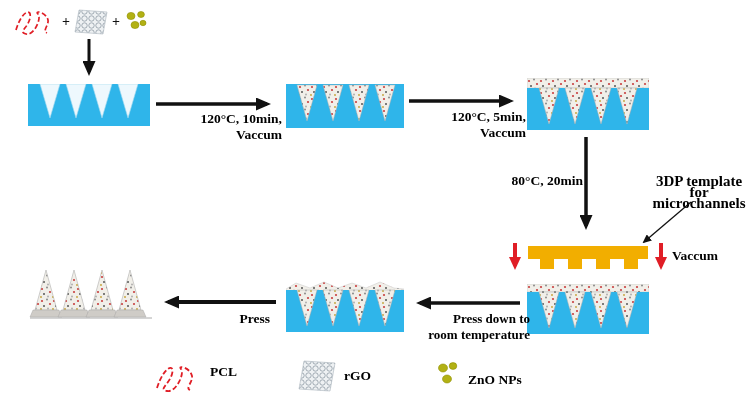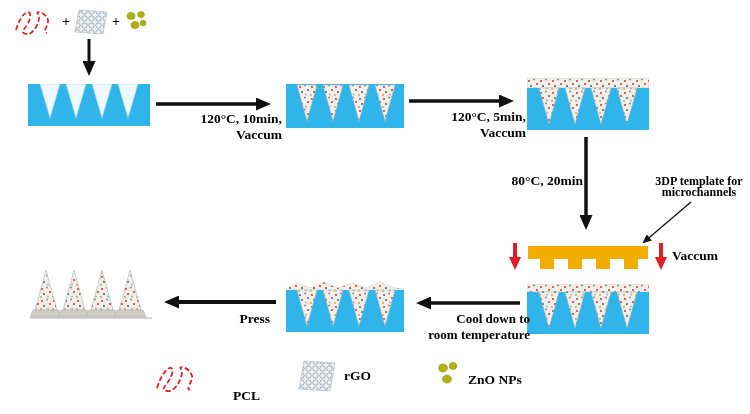--- a/index.html
+++ b/index.html
@@ -1,20 +1,20 @@
 <!DOCTYPE html>
 <html><head>
 <meta charset="utf-8">
 <style>
   html,body{margin:0;padding:0;background:#ffffff;}
   #canvas{position:relative;width:750px;height:414px;background:#ffffff;overflow:hidden;
           font-family:"Liberation Serif",serif;color:#111;}
   .abs{position:absolute;}
   .lbl{position:absolute;font-weight:bold;font-size:13.5px;line-height:16px;text-align:right;color:#000;}
-  .lbl-small{position:absolute;font-weight:bold;font-size:12px;line-height:11px;text-align:center;color:#000;}
+  .lbl-small{position:absolute;font-weight:bold;font-size:15px;line-height:11px;text-align:center;color:#000;}
   .plus{font-weight:bold;font-size:14px;margin:0 4px;align-self:center;}
   #materials{display:flex;align-items:center;}
 </style>
 </head>
 <body>
 
 <div id="canvas">
 
   <svg width="0" height="0" style="position:absolute">
     <defs>
@@ -144,21 +144,21 @@
     <polygon points="12,8 32,8 22,44" fill="url(#speckle)" stroke="#b0b0b0" stroke-width="0.5"></polygon>
     <polygon points="38,8 58,8 48,44" fill="url(#speckle)" stroke="#b0b0b0" stroke-width="0.5"></polygon>
     <polygon points="64,8 84,8 74,44" fill="url(#speckle)" stroke="#b0b0b0" stroke-width="0.5"></polygon>
     <polygon points="90,8 110,8 100,44" fill="url(#speckle)" stroke="#b0b0b0" stroke-width="0.5"></polygon>
   </svg>
 
   <svg class="abs" style="left:408px;top:292px" width="116" height="22">
     <line x1="112" y1="11" x2="12" y2="11" stroke="#111111" stroke-width="3.5" marker-end="url(#ah)"></line>
   </svg>
   <div class="lbl" style="left:398px;top:311px;width:132px;font-size:13px">
-    <div>Cool down to</div>
+    <div>Press down to</div>
     <div>room temperature</div>
   </div>
 
   <svg class="abs" style="left:286px;top:280px" width="118" height="52" viewBox="0 0 118 52">
     <polygon points="0,9 10,3 24,8 38,2 52,8 66,3 80,8 94,2 108,8 118,9 118,11 0,11" fill="url(#speckle)" stroke="#bbbbbb" stroke-width="0.4"></polygon>
     <rect y="10" width="118" height="42" fill="#2fb5ea"></rect>
     <polygon points="11,10 31,10 21,46" fill="url(#speckle)" stroke="#b0b0b0" stroke-width="0.5"></polygon>
     <polygon points="37,10 57,10 47,46" fill="url(#speckle)" stroke="#b0b0b0" stroke-width="0.5"></polygon>
     <polygon points="63,10 83,10 73,46" fill="url(#speckle)" stroke="#b0b0b0" stroke-width="0.5"></polygon>
     <polygon points="89,10 109,10 99,46" fill="url(#speckle)" stroke="#b0b0b0" stroke-width="0.5"></polygon>
@@ -179,21 +179,21 @@
     <polygon points="33,48 59,48 62,55 30,55" fill="#cfccc7" stroke="#a0a0a0" stroke-width="0.4"></polygon>
     <polygon points="74,8 63,48 85,48" fill="url(#speckle)" stroke="#a0a0a0" stroke-width="0.5"></polygon>
     <polygon points="61,48 87,48 90,55 58,55" fill="#cfccc7" stroke="#a0a0a0" stroke-width="0.4"></polygon>
     <polygon points="102,8 91,48 113,48" fill="url(#speckle)" stroke="#a0a0a0" stroke-width="0.5"></polygon>
     <polygon points="89,48 115,48 118,55 86,55" fill="#cfccc7" stroke="#a0a0a0" stroke-width="0.4"></polygon>
   </svg>
 
   <svg class="abs" style="left:152px;top:360px" width="50" height="36" viewBox="0 0 50 36">
     <path d="M5,28 C12,6 23,3 20,14 C17,25 6,29 15,31 C24,33 33,13 29,9 C25,5 38,7 40,16 C41,22 33,28 38,30" fill="none" stroke="#e01e26" stroke-width="1.8" stroke-dasharray="5 2.5"></path>
   </svg>
-  <div class="lbl" style="left:210px;top:388px;width:50px;text-align:right">
+  <div class="lbl" style="left:210px;top:364px;width:50px;text-align:left">
     <div>PCL</div>
   </div>
 
   <svg class="abs" style="left:298px;top:358px" width="38" height="36" viewBox="0 0 38 36">
     <polygon points="6,3 37,5 32,33 1,31" fill="url(#mesh)" stroke="#aab4bc" stroke-width="0.6"></polygon>
   </svg>
   <div class="lbl" style="left:344px;top:368px;width:50px;text-align:left">
     <div>rGO</div>
   </div>
 

